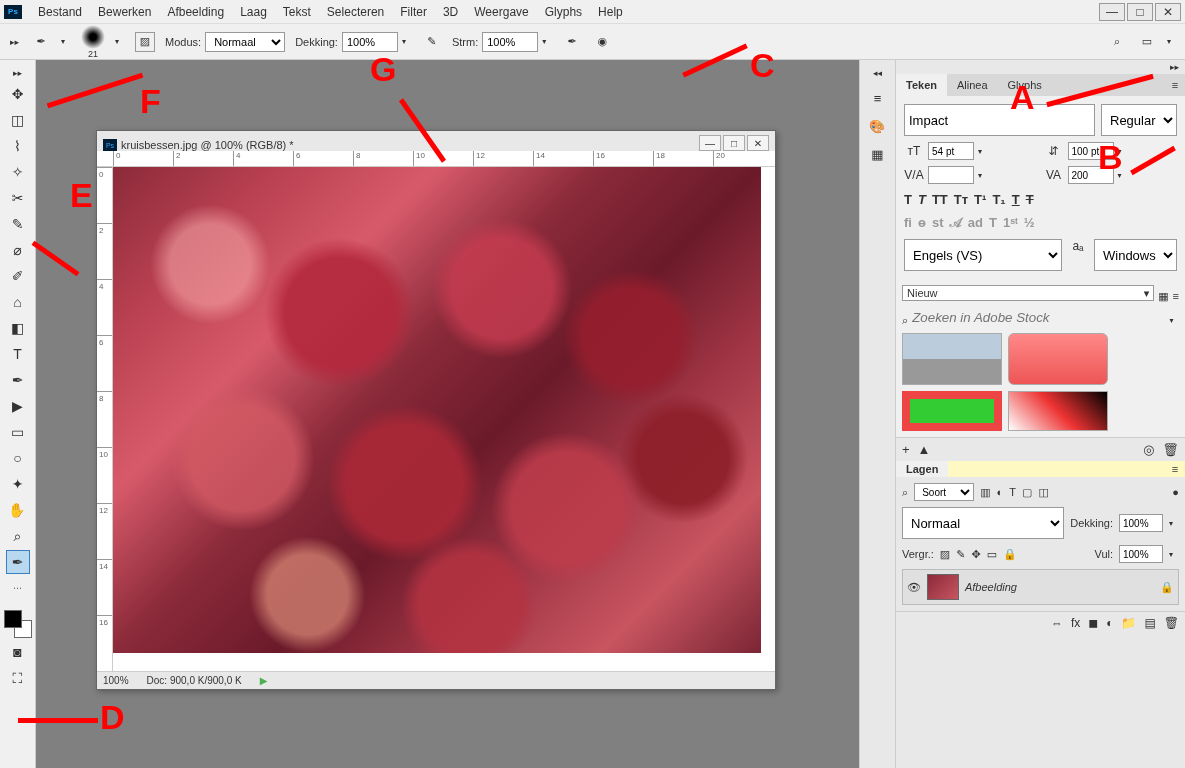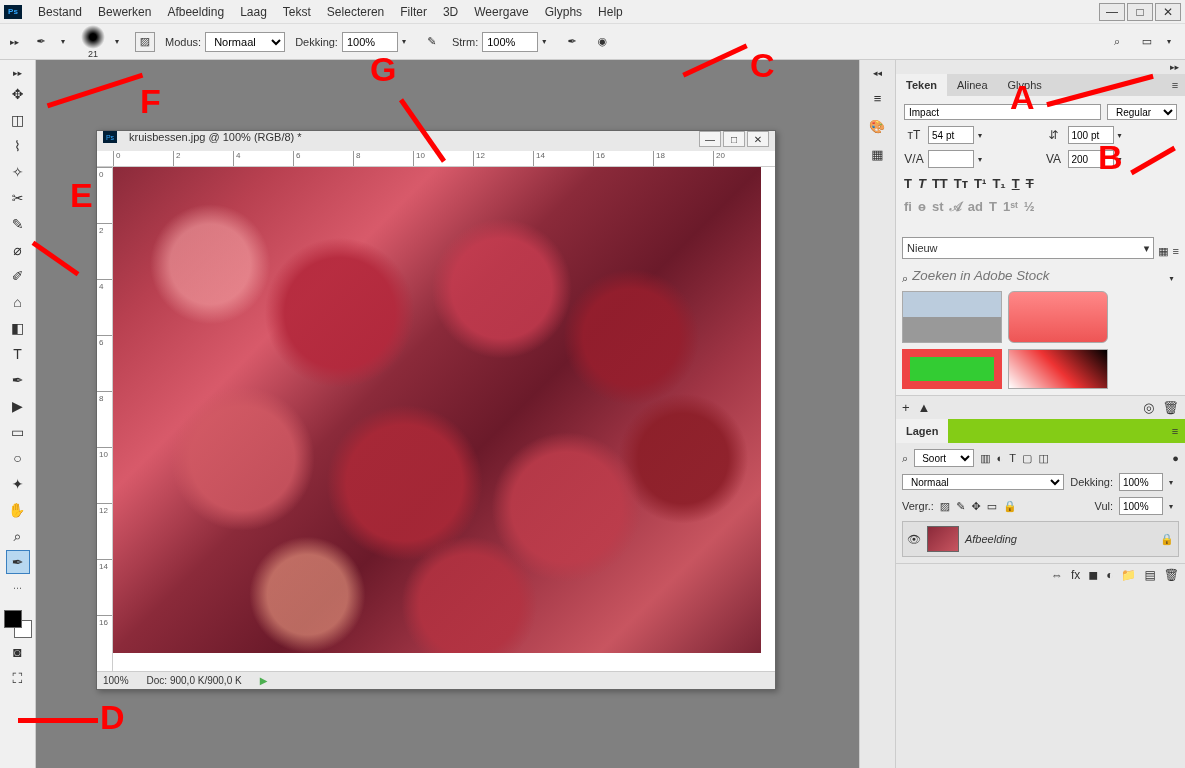--- a/index.html
+++ b/index.html
@@ -19,21 +19,21 @@
 .main { display: flex; height: calc(768px - 24px - 36px); }
 .toolbar { width: 36px; background: #f0f0f0; border-right: 1px solid #ccc; display: flex; flex-direction: column; align-items: center; padding-top: 6px; gap: 2px; }
 .tool { width: 24px; height: 24px; display: flex; align-items: center; justify-content: center; cursor: pointer; font-size: 14px; }
 .tool.selected { background: #b8d8f0; border: 1px solid #3a80c0; }
 .tool-dbl { font-size: 9px; }
 .color-swatches { margin-top: 8px; position: relative; width: 28px; height: 28px; }
 .fg-swatch { position: absolute; top: 0; left: 0; width: 18px; height: 18px; background: #000; border: 1px solid #666; }
 .bg-swatch { position: absolute; bottom: 0; right: 0; width: 18px; height: 18px; background: #fff; border: 1px solid #666; }
 .canvas-area { flex: 1; background: #808080; position: relative; }
 .doc-window { position: absolute; top: 70px; left: 60px; width: 680px; background: #fff; border: 1px solid #666; box-shadow: 2px 2px 6px rgba(0,0,0,.3); }
-.doc-title { height: 20px; background: #e8e8e8; display: flex; align-items: flex-start; padding: 0 6px; gap: 12px; font-size: 11px; }
+.doc-title { height: 20px; background: #e8e8e8; display: flex; align-items: flex-end; padding: 0 6px; gap: 4px; font-size: 11px; }
 .doc-ps { width: 14px; height: 12px; background: #001e36; color: #31a8ff; font-size: 7px; display: flex; align-items: center; justify-content: center; }
 .doc-ctrls { margin-left: auto; display: flex; gap: 2px; }
 .doc-btn { width: 22px; height: 16px; border: 1px solid #aaa; background: #f4f4f4; display: flex; align-items: center; justify-content: center; font-size: 10px; }
 .ruler-h { height: 16px; background: #fff; border-bottom: 1px solid #ccc; display: flex; font-size: 8px; color: #666; position: relative; padding-left: 16px; }
 .ruler-h span { width: 60px; border-left: 1px solid #999; padding-left: 2px; }
 .doc-body { display: flex; }
 .ruler-v { width: 16px; background: #fff; border-right: 1px solid #ccc; display: flex; flex-direction: column; font-size: 8px; color: #666; }
 .ruler-v span { height: 56px; border-top: 1px solid #999; padding-top: 2px; padding-left: 2px; }
 .canvas-img { width: 648px; height: 486px; background: linear-gradient(135deg,#8b2a3a,#b84050,#d85a6a,#8b2a3a,#6b1a2a,#a03545,#c85560,#7b2535); position: relative; overflow: hidden; }
 .canvas-img::before { content:""; position:absolute; inset:0; background:
@@ -52,40 +52,40 @@
 .stat-arrow { color: #4CAF50; }
 .panel-col { width: 36px; background: #e8e8e8; border-left: 1px solid #ccc; display:flex; flex-direction:column; align-items:center; padding-top:6px; gap:8px; }
 .panel-icon { width:20px; height:20px; display:flex; align-items:center; justify-content:center; font-size:13px; }
 .right-panels { width: 290px; background: #e8e8e8; border-left: 1px solid #ccc; display: flex; flex-direction: column; }
 .panel-tabs { display: flex; background: #d8d8d8; height: 22px; }
 .panel-tab { padding: 0 10px; display: flex; align-items: center; font-size: 11px; cursor: pointer; }
 .panel-tab.active { background: #f0f0f0; font-weight: 600; }
 .panel-menu { margin-left: auto; width: 20px; display: flex; align-items: center; justify-content: center; }
 .tek-panel { background: #f0f0f0; padding: 8px; font-size: 11px; }
 .tek-row { display: flex; gap: 6px; margin-bottom: 6px; align-items: center; }
-.tek-select { flex:1; height: 16px; border: 1px solid #999; background: #fff; padding: 0 4px; font-size: 10px; }
+.tek-select { flex:1; height: 32px; border: 1px solid #999; background: #fff; padding: 0 4px; font-size: 13px; }
 .tek-icon { width: 20px; font-size: 12px; text-align: center; }
 .tek-input { width: 46px; height: 18px; border: 1px solid #999; background: #fff; padding: 0 3px; font-size: 10px; }
 .tek-half { width: 50%; display: flex; align-items: center; gap: 4px; }
 .color-sw { width: 40px; height: 16px; background: #000; border: 1px solid #666; }
 .type-btns { display: flex; gap: 6px; margin: 8px 0; font-family: serif; font-size: 13px; flex-wrap: wrap; }
 .type-btn { font-weight: bold; cursor: pointer; }
 .lang-row { display: flex; gap: 6px; margin-top: 8px; }
 .props-tabs { display: flex; background: #d8d8d8; height: 22px; border-top: 1px solid #ccc; }
 .lib-body { background: #f0f0f0; padding: 6px; }
-.lib-select { width: 100%; height: 22px; border: 1px solid #999; background: #fff; padding: 0 4px; margin-bottom: 6px; display:flex; align-items:center; justify-content:space-between; }
+.lib-select { width: 100%; height: 16px; border: 1px solid #999; background: #fff; padding: 0 4px; margin-bottom: 6px; display:flex; align-items:center; justify-content:space-between; }
 .lib-search { width: 100%; height: 20px; border: none; background: transparent; padding: 0 4px; color: #888; font-style: italic; margin-bottom: 6px; }
 .lib-thumbs { display: flex; gap: 6px; flex-wrap: wrap; }
 .lib-thumb { width: 100px; height: 52px; border: 1px solid #aaa; background: #ddd; }
 .lib-thumb.building { background: linear-gradient(#bcd 50%, #999 50%); }
 .lib-thumb.red { background: linear-gradient(#f88,#e55); border-radius: 6px; }
 .lib-thumb.green { background: #3c3; border: 8px solid #e44; }
 .lib-thumb.mag { background: linear-gradient(45deg,#fff,#e33,#000); }
 .lib-footer { display: flex; gap: 8px; padding: 4px 6px; background: #e8e8e8; border-top: 1px solid #ccc; font-size: 13px; }
-.layers-tabs { display: flex; background: #84cc16; height: 24px; }
+.layers-tabs { display: flex; background: #fef9c3; height: 16px; }
 .layers-body { padding: 6px; }
 .layer-row { display: flex; align-items: center; gap: 6px; padding: 4px; background: #e0e0e0; border: 1px solid #bbb; margin-top: 6px; }
 .layer-thumb { width: 32px; height: 26px; background: linear-gradient(135deg,#8b2a3a,#c85560); border: 1px solid #666; }
 .layers-footer { display: flex; gap: 8px; padding: 4px 6px; background: #e8e8e8; border-top: 1px solid #ccc; font-size: 12px; justify-content: flex-end; }
 .input-mini { width: 44px; height: 18px; border: 1px solid #999; background: #fff; padding: 0 3px; font-size: 10px; }
 .anno { position: absolute; color: #ff0000; font-weight: 900; font-size: 34px; font-family: Arial; z-index: 900; pointer-events:none; }
 .anno-line { position: absolute; background: #ff0000; height: 5px; z-index: 899; pointer-events:none; }
 .collapse-arrows { font-size: 9px; padding: 2px; }
 </style>
 </head>
@@ -281,20 +281,25 @@
       <div class="type-btns" style="color:#999">
         <span class="type-btn">fi</span>
         <span class="type-btn">ɵ</span>
         <span class="type-btn">st</span>
         <span class="type-btn">𝒜</span>
         <span class="type-btn">ad</span>
         <span class="type-btn">T</span>
         <span class="type-btn">1ˢᵗ</span>
         <span class="type-btn">½</span>
       </div>
+      <div class="lang-row">
+        <select class="tek-select"><option>Engels (VS)</option></select>
+        <span class="tek-icon">aₐ</span>
+        <select class="tek-select" style="flex:0 0 70px"><option>Windows</option></select>
+      </div>
     </div>
 
     <div class="lib-body">
       <div style="display:flex; gap:4px; align-items:center">
         <div class="lib-select">
             <span>Nieuw</span>
             <span>▾</span>
           </div>
         <span>▦</span>
         <span>≡</span>

